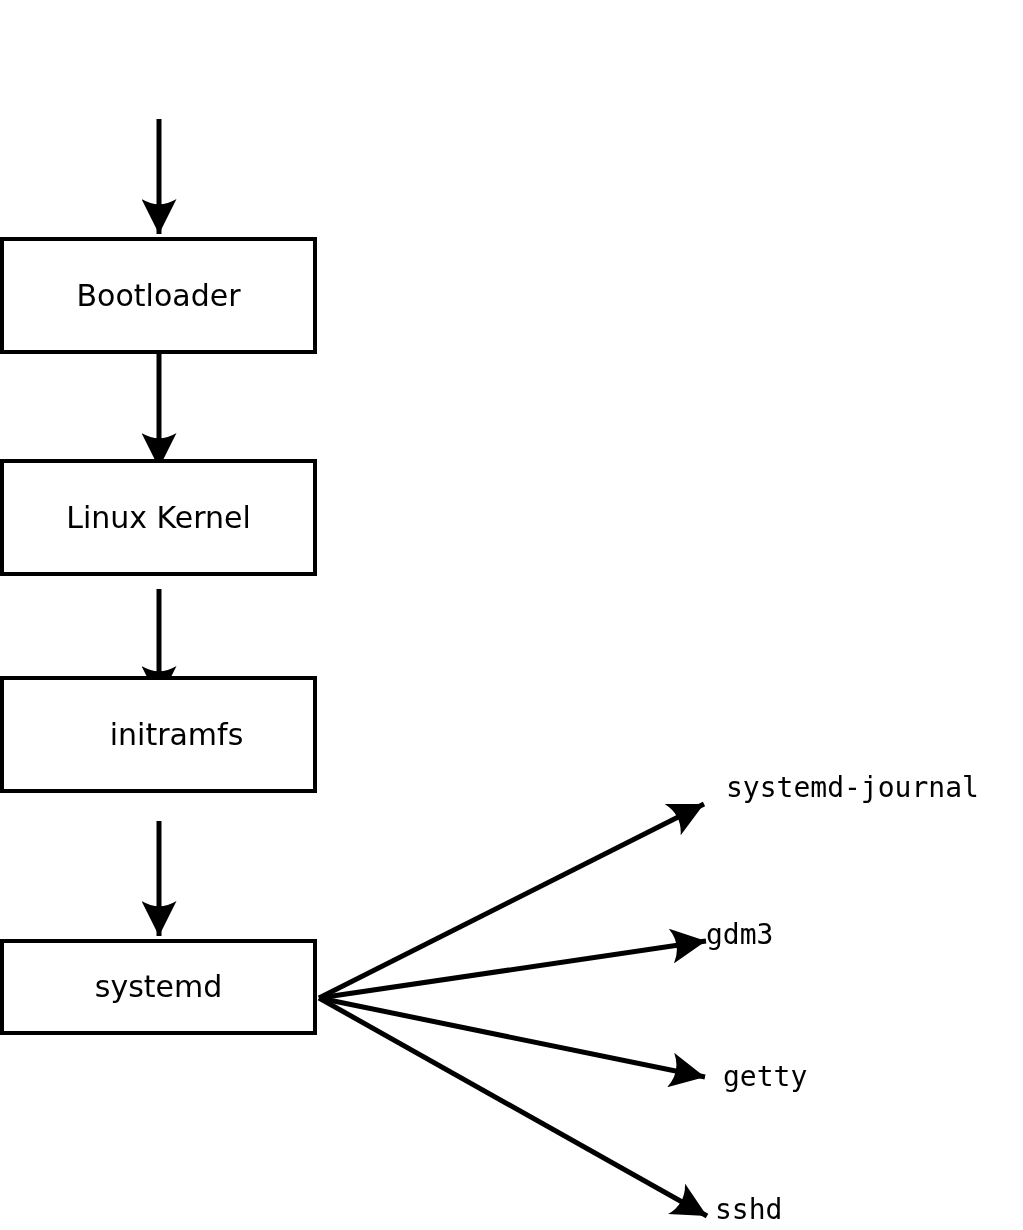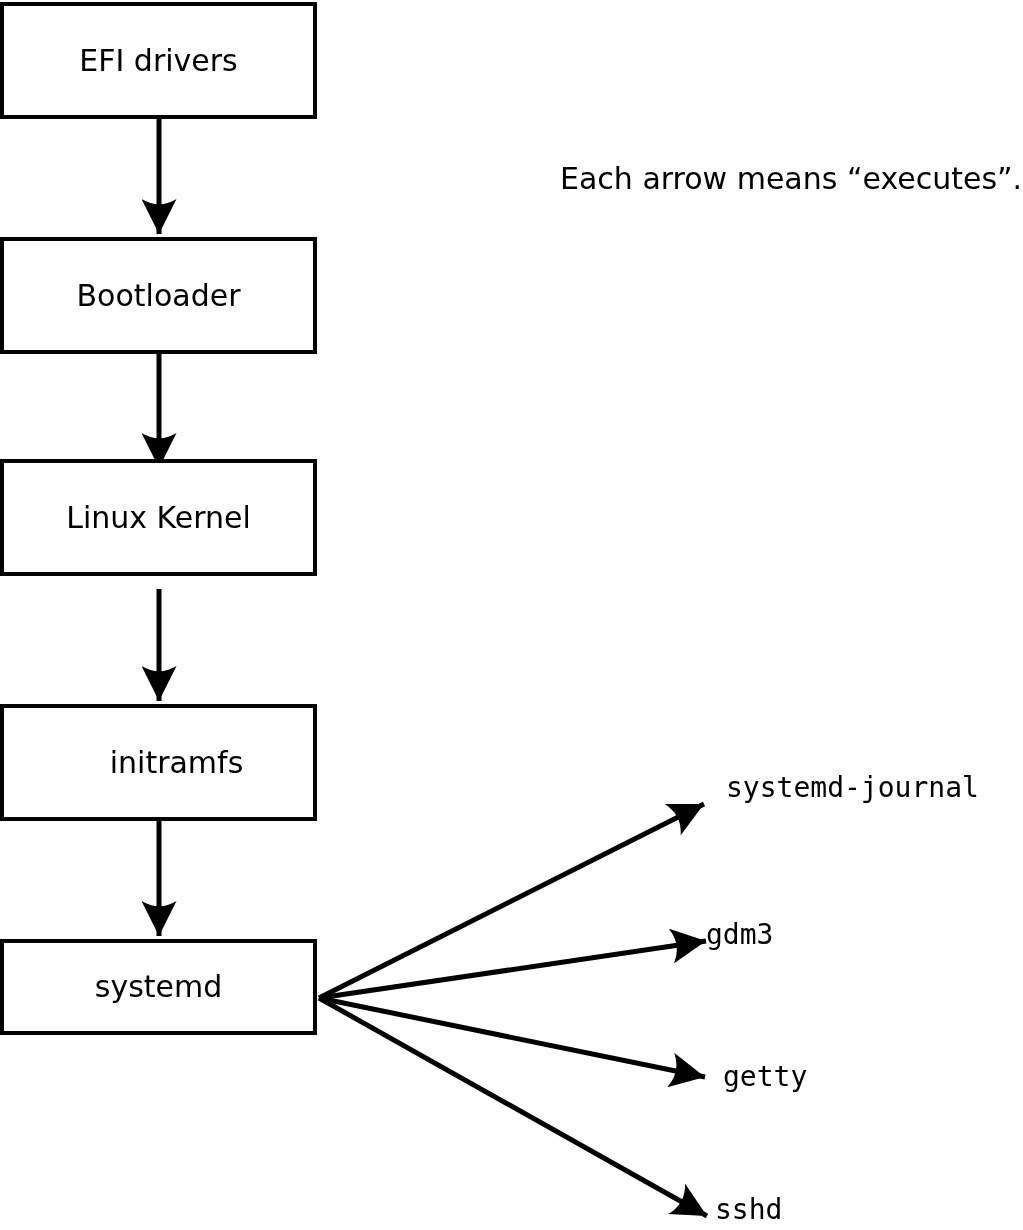--- a/index.html
+++ b/index.html
@@ -36,21 +36,21 @@
     justify-content: center;
   }
   .node-label {
     font-size: 30px;
     line-height: 36px;
     white-space: nowrap;
   }
   .box-efi        { top: 2px;   }
   .box-bootloader { top: 237px; }
   .box-kernel     { top: 459px; }
-  .box-initramfs  { top: 704px; padding-left: 36px; }
+  .box-initramfs  { top: 676px; padding-left: 36px; }
   .box-systemd    { top: 939px; height: 96px; }
 
   .note {
     position: absolute;
     left: 560px;
     top: 161px;
     font-size: 30px;
     line-height: 36px;
     white-space: nowrap;
   }
@@ -81,41 +81,37 @@
     <line x1="159" y1="354" x2="159" y2="468" stroke="#000000" stroke-width="5" marker-end="url(#ah)"></line>
     <line x1="159" y1="589" x2="159" y2="701" stroke="#000000" stroke-width="5" marker-end="url(#ah)"></line>
     <line x1="159" y1="821" x2="159" y2="936" stroke="#000000" stroke-width="5" marker-end="url(#ah)"></line>
 
     <line x1="319" y1="998" x2="704" y2="804" stroke="#000000" stroke-width="5" marker-end="url(#ah)"></line>
     <line x1="319" y1="998" x2="706" y2="941" stroke="#000000" stroke-width="5" marker-end="url(#ah)"></line>
     <line x1="319" y1="998" x2="705" y2="1077" stroke="#000000" stroke-width="5" marker-end="url(#ah)"></line>
     <line x1="319" y1="998" x2="707" y2="1216" stroke="#000000" stroke-width="5" marker-end="url(#ah)"></line>
   </svg>
 
-  <div class="node-box box-efi">
-    <span class="node-label">EFI drivers</span>
-  </div>
 
   <div class="node-box box-bootloader">
     <span class="node-label">Bootloader</span>
   </div>
 
   <div class="node-box box-kernel">
     <span class="node-label">Linux Kernel</span>
   </div>
 
   <div class="node-box box-initramfs">
     <span class="node-label">initramfs</span>
   </div>
 
   <div class="node-box box-systemd">
     <span class="node-label">systemd</span>
   </div>
 
-  <div class="note">Each arrow means “executes”.</div>
 
   <div class="proc-label proc-journal">systemd-journal</div>
 
   <div class="proc-label proc-gdm3">gdm3</div>
 
   <div class="proc-label proc-getty">getty</div>
 
   <div class="proc-label proc-sshd">sshd</div>
 
 </div>

